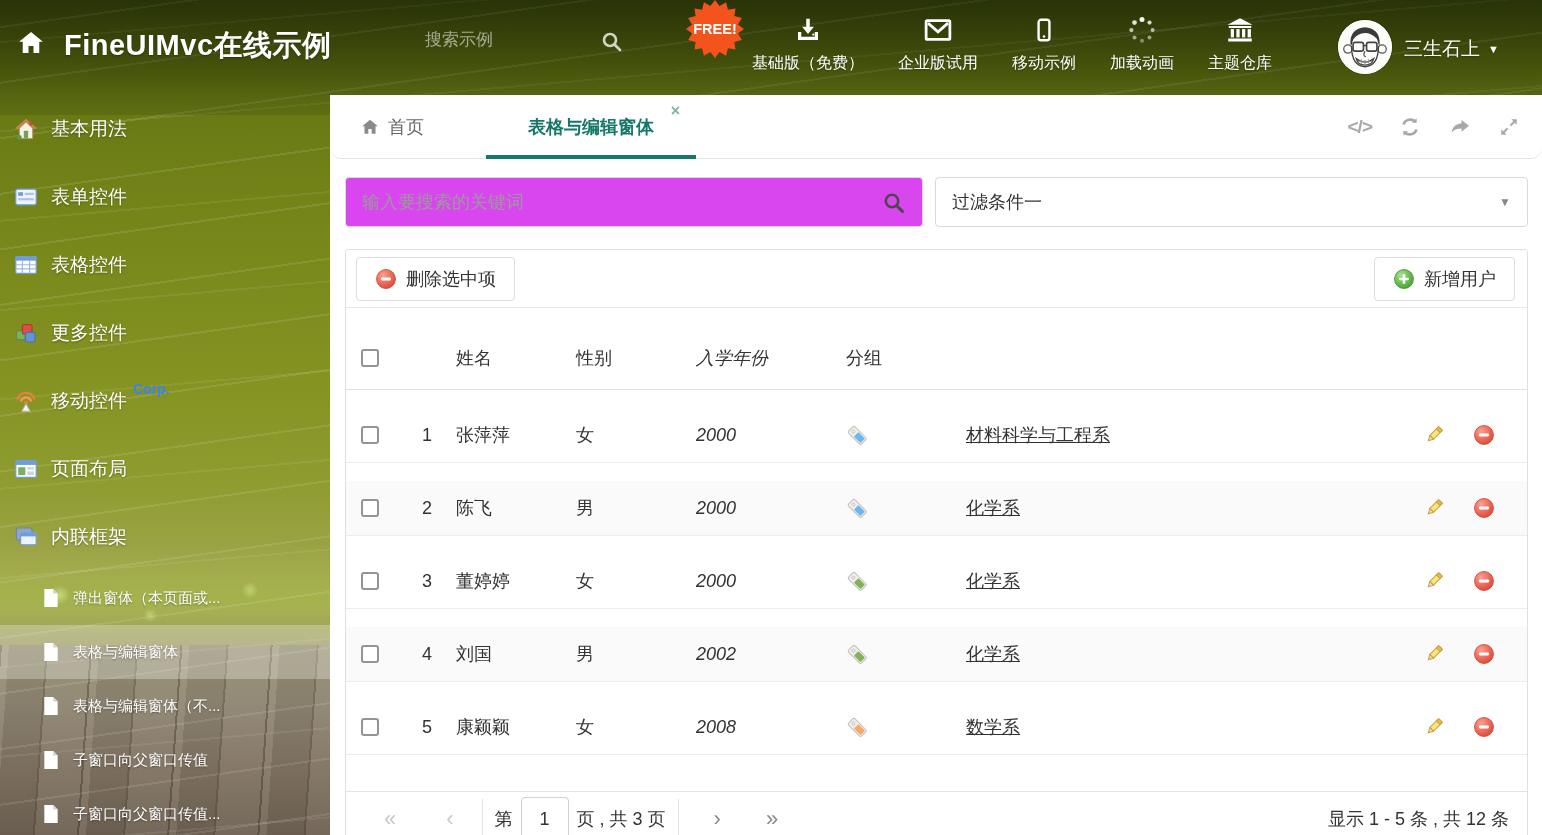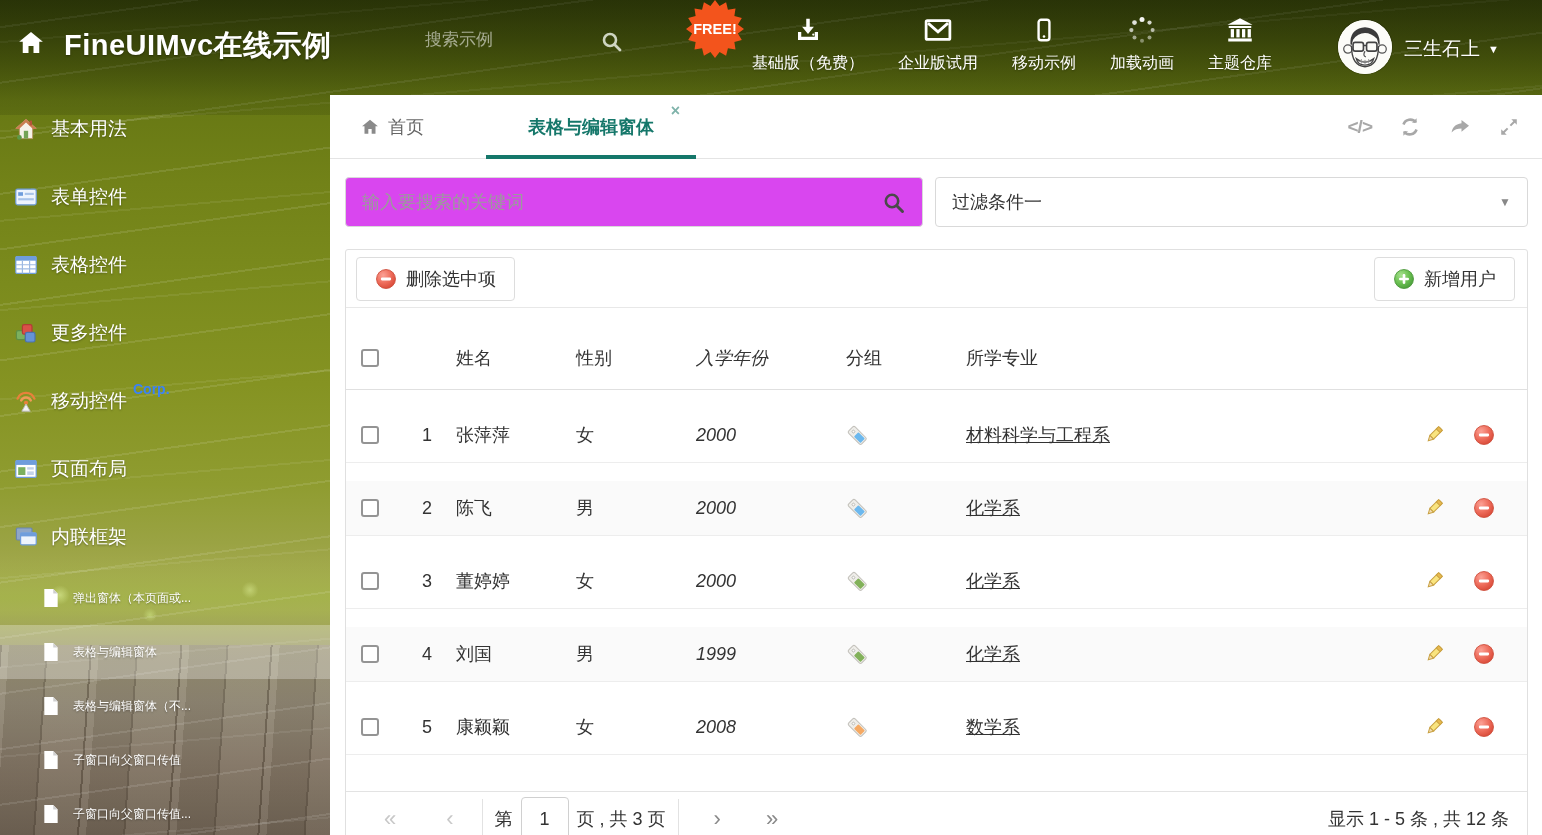--- a/index.html
+++ b/index.html
@@ -53,26 +53,26 @@
 
   
   .sidebar { position:absolute; left:0; top:95px; width:372px; bottom:0; z-index:4; color:#fff; }
   .side-item { height:68px; display:flex; align-items:center; padding-left:14px; position:relative; cursor:pointer; }
   .side-item .s-ic { width:24px; height:24px; flex:0 0 24px; display:flex; align-items:center; justify-content:center; }
   .side-item .s-lbl { margin-left:13px; font-size:19px; text-shadow:0 1px 2px rgba(0,0,0,.35); }
   .side-item .s-badge { color:#3b82f6; font-size:14px; margin-left:6px; align-self:flex-start; margin-top:14px; font-weight:bold; }
   .side-item .s-arrow { position:absolute; right:16px; font-size:11px; color:#fff; }
   .side-sub { height:54px; display:flex; align-items:center; padding-left:42px; cursor:pointer; }
   .side-sub .s-ic { width:18px; height:20px; flex:0 0 18px; }
-  .side-sub .s-lbl { margin-left:13px; font-size:12px; text-shadow:0 1px 2px rgba(0,0,0,.35); white-space:nowrap; }
+  .side-sub .s-lbl { margin-left:13px; font-size:15px; text-shadow:0 1px 2px rgba(0,0,0,.35); white-space:nowrap; }
   .side-sub.selected { background:rgba(255,255,255,.28); }
 
   
   .main { position:absolute; left:330px; top:95px; right:0; bottom:0; background:#fff; z-index:6; display:flex; flex-direction:column; }
-  .tabbar { height:64px; border-bottom:1px solid #e4e4e4; position:relative; display:flex; align-items:center; flex:0 0 64px; }
+  .tabbar { height:64px; border-bottom:1px solid #e4e4e4; position:relative; display:flex; align-items:center; flex:0 0 64px;border-radius:12px; }
   .tab-home { display:flex; align-items:center; margin-left:30px; color:#666; font-size:18px; cursor:pointer; }
   .tab-home .t-ic { margin-right:8px; display:flex; }
   .tab-active { position:relative; margin-left:62px; padding:0 42px; height:100%; display:flex; align-items:center;
     color:#15776a; font-weight:bold; font-size:18px; cursor:pointer; }
   .tab-active::after { content:""; position:absolute; left:0; right:0; bottom:-1px; height:4px; background:#15776a; }
   .tab-close { position:absolute; top:8px; right:16px; color:#7fb3aa; font-size:16px; font-weight:bold; line-height:1; cursor:pointer; }
   .tab-tools { position:absolute; right:22px; top:0; height:100%; display:flex; align-items:center; gap:26px; color:#a8a8a8; }
   .tab-tools .tool { cursor:pointer; display:flex; align-items:center; }
   .tool-code { font-size:19px; font-weight:bold; letter-spacing:-1px; }
 
@@ -473,21 +473,20 @@
 
       <div class="thead">
         <div class="c-check">
             <span class="checkbox"></span>
           </div>
         <div class="c-num"></div>
         <div class="c-name">姓名</div>
         <div class="c-gender">性别</div>
         <div class="c-year">入学年份</div>
         <div class="c-group">分组</div>
-        <div class="c-major">所学专业</div>
         <div class="c-actions"></div>
       </div>
 
       <div class="trow">
         <div class="c-check">
             <span class="checkbox"></span>
           </div>
         <div class="c-num">1</div>
         <div class="c-name">张萍萍</div>
         <div class="c-gender">女</div>
@@ -601,21 +600,21 @@
         </div>
       </div>
 
       <div class="trow">
         <div class="c-check">
             <span class="checkbox"></span>
           </div>
         <div class="c-num">4</div>
         <div class="c-name">刘国</div>
         <div class="c-gender">男</div>
-        <div class="c-year">1999</div>
+        <div class="c-year">2002</div>
         <div class="c-group">
             <span>
           <svg width="23" height="23" viewBox="0 0 22 22">
                 <g transform="rotate(45 11 11)">
                   <rect x="2" y="6.8" width="17.5" height="8.6" rx="1.6" fill="#efeeea" stroke="#c3c1bb"></rect>
                   <circle cx="5.6" cy="11.1" r="1.3" fill="#fbfbfb" stroke="#b6b4ae" stroke-width=".8"></circle>
                   <rect x="9.3" y="8.1" width="8.8" height="6" rx=".8" fill="#82b15a"></rect>
                 </g>
               </svg>
         </span>

